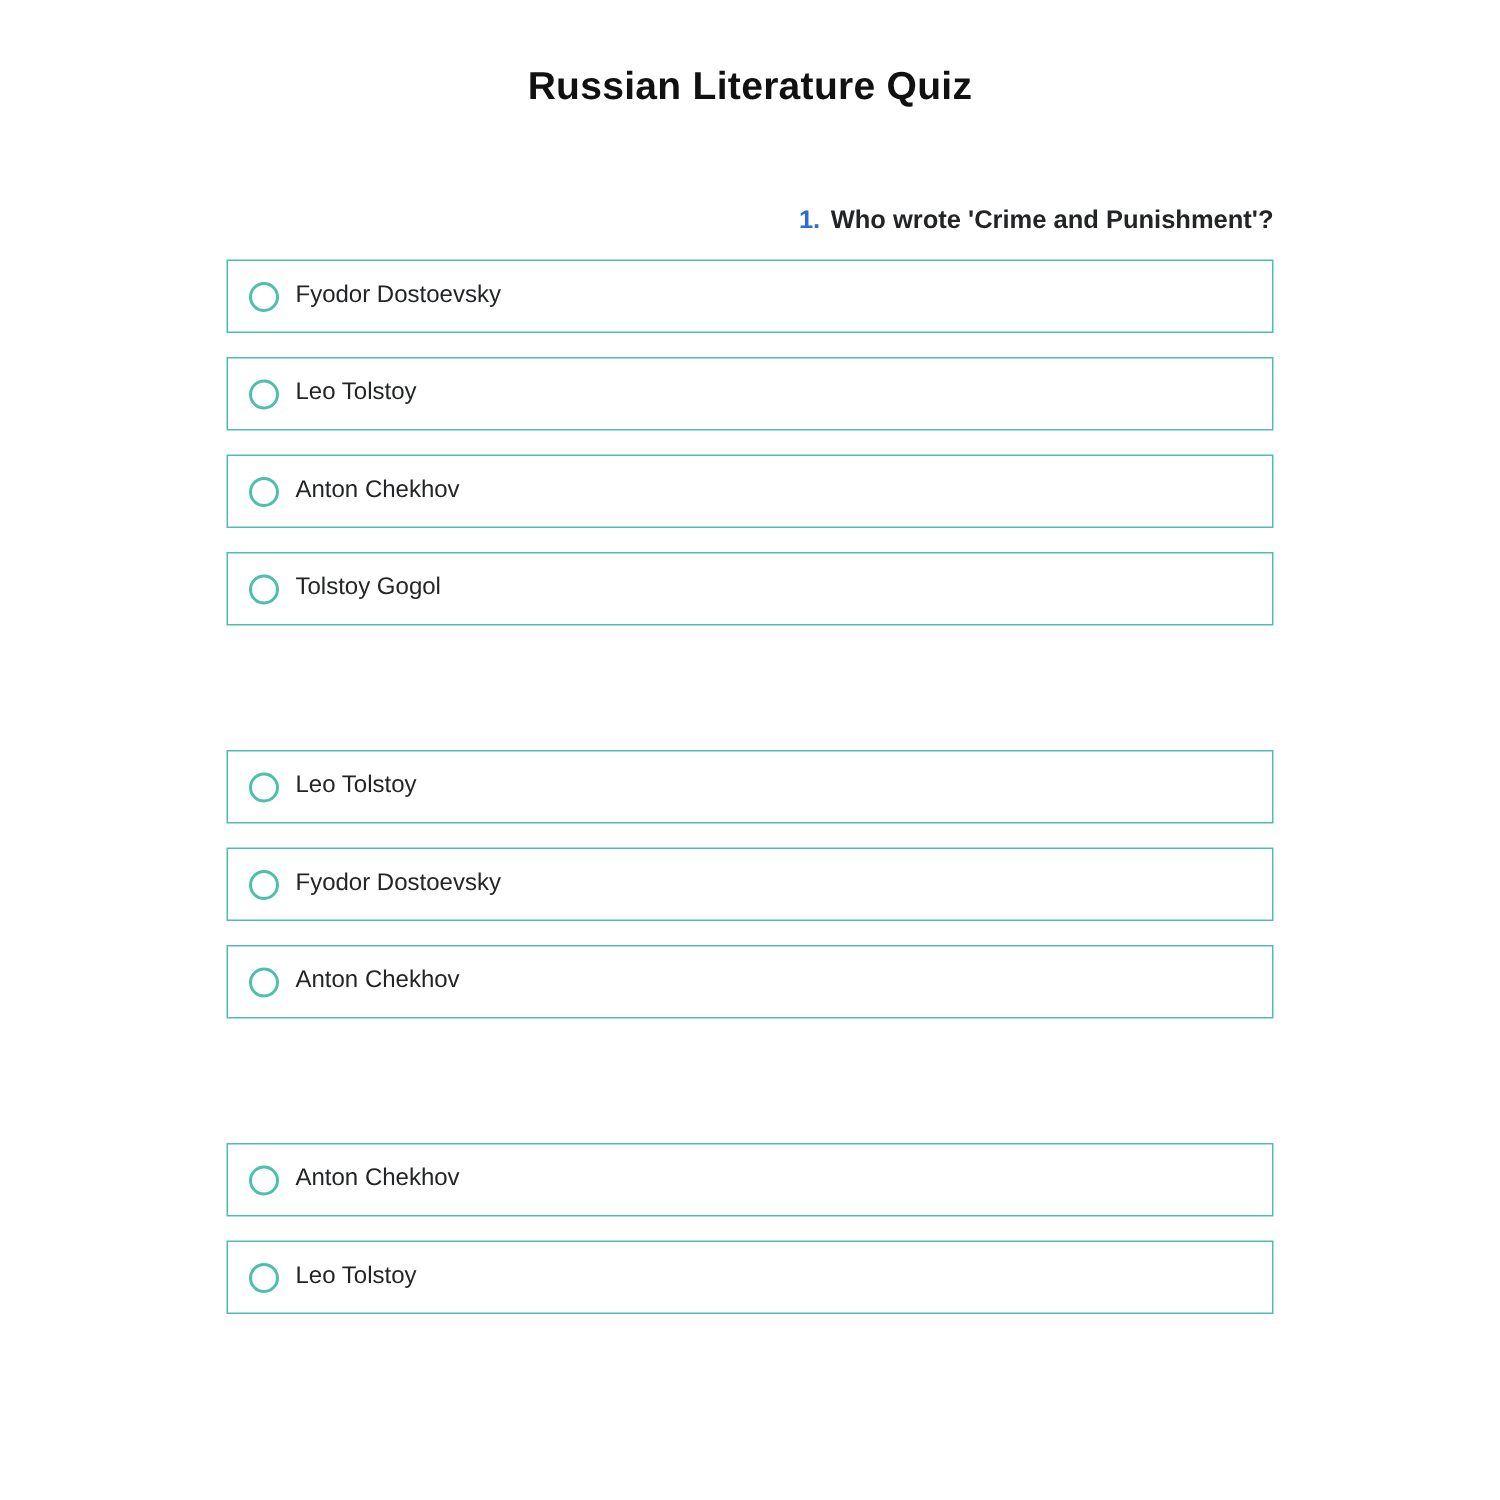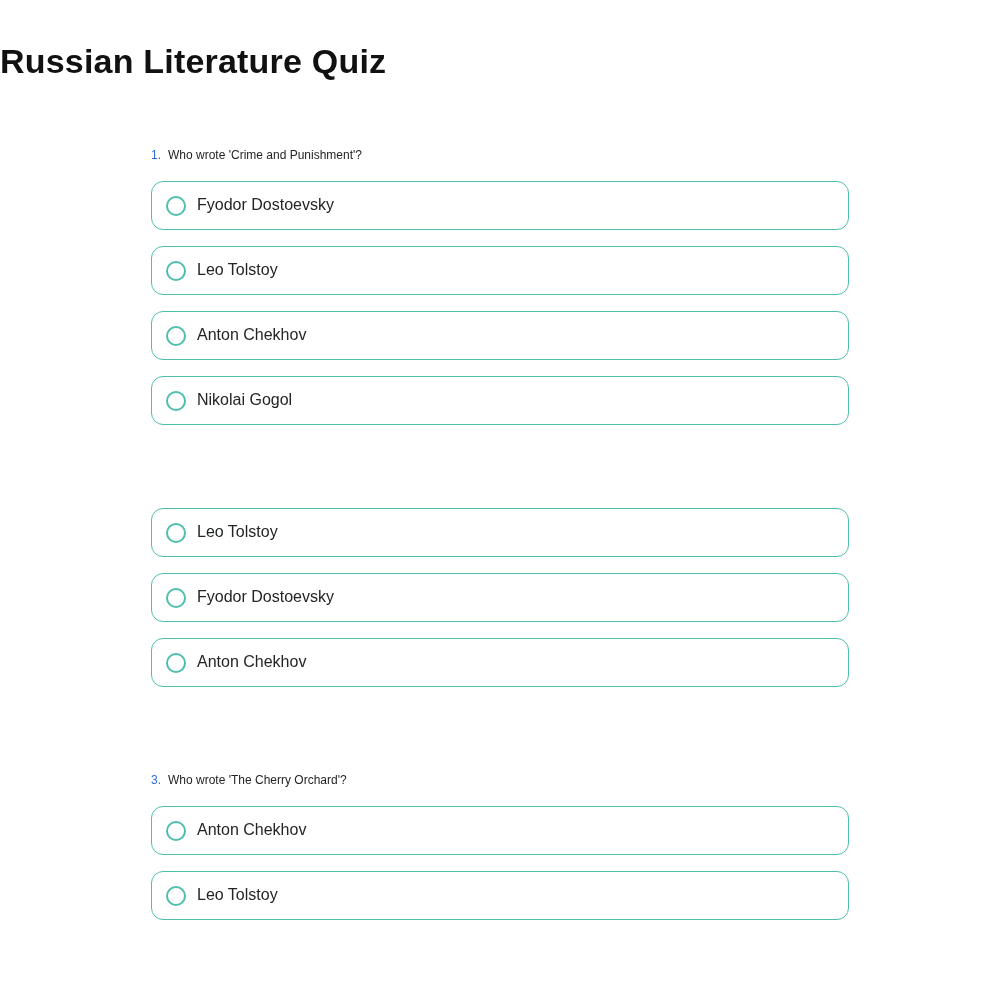--- a/index.html
+++ b/index.html
@@ -10,50 +10,51 @@
   }
   * { box-sizing: border-box; margin: 0; padding: 0; }
   html, body {
     width: 1000px;
     height: 1000px;
     overflow: hidden;
     background: #ffffff;
     font-family: "Liberation Sans", "DejaVu Sans", sans-serif;
   }
   .page-title {
-    font-size: 34px;
+    font-size: 26px;
     font-weight: 700;
     color: var(--title-color);
-    text-align: left;
+    text-align: center;
     padding-top: 42px;
     letter-spacing: 0.2px;
   }
   .quiz {
     width: 698px;
     margin: 0 auto;
     padding-top: 64px;
   }
   .question {
     margin-bottom: 83px;
   }
   .q-heading {
-    font-size: 12px;
-    font-weight: 400;
+    font-size: 17px;
+    font-weight: 700;
     color: var(--text-dark);
     line-height: 20px;
     margin-bottom: 16px;
+    text-align: right;
   }
   .q-num {
     color: var(--qnum-blue);
     margin-right: 7px;
   }
   .option {
     height: 49px;
     border: 1.5px solid var(--accent);
-    border-radius: 12px;
+    border-radius: 0;
     background: #ffffff;
     display: flex;
     align-items: center;
     padding: 0 14px;
     margin-top: 16px;
     cursor: pointer;
   }
   .options .option:first-child { margin-top: 0; }
   .radio {
     width: 20px;
@@ -93,21 +94,21 @@
     <span class="option-label">Leo Tolstoy</span>
   </div>
 
   <div class="option">
     <span class="radio"></span>
     <span class="option-label">Anton Chekhov</span>
   </div>
 
   <div class="option">
     <span class="radio"></span>
-    <span class="option-label">Nikolai Gogol</span>
+    <span class="option-label">Tolstoy Gogol</span>
   </div>
 </div>
   </section>
 
   <section class="question">
     <div class="options">
   <div class="option">
     <span class="radio"></span>
     <span class="option-label">Leo Tolstoy</span>
   </div>
@@ -119,23 +120,20 @@
 
   <div class="option">
     <span class="radio"></span>
     <span class="option-label">Anton Chekhov</span>
   </div>
 
 </div>
   </section>
 
   <section class="question">
-    <h2 class="q-heading">
-      <span class="q-num">3.</span><span class="q-text">Who wrote 'The Cherry Orchard'?</span>
-    </h2>
     <div class="options">
   <div class="option">
     <span class="radio"></span>
     <span class="option-label">Anton Chekhov</span>
   </div>
 
   <div class="option">
     <span class="radio"></span>
     <span class="option-label">Leo Tolstoy</span>
   </div>

